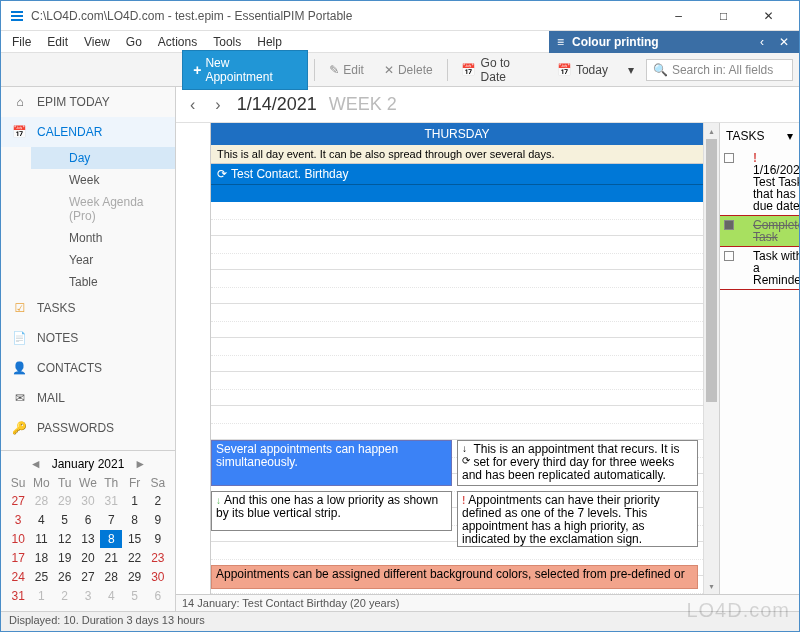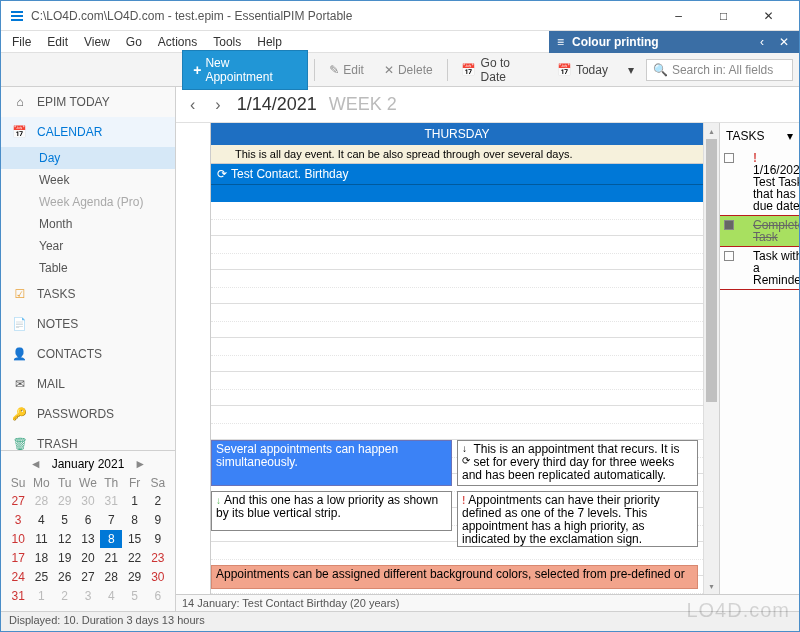--- a/index.html
+++ b/index.html
@@ -19,42 +19,42 @@
 .tool-btn { padding: 4px 8px; color: #888; display: flex; align-items: center; gap: 4px; font-size: 12px; }
 .tool-btn.en { color: #444; }
 .sep { width: 1px; height: 22px; background: #ccc; margin: 0 2px; }
 .search { margin-left: auto; border: 1px solid #ccc; padding: 3px 6px; display: flex; align-items: center; gap: 4px; width: 150px; color: #888; background: #fff; }
 .body { flex: 1; display: flex; overflow: hidden; }
 .sidebar { width: 175px; background: #f9f9f9; border-right: 1px solid #d0d0d0; display: flex; flex-direction: column; }
 .nav { flex: 1; overflow: hidden; }
 .nav-h { display: flex; align-items: center; gap: 8px; padding: 6px 10px; font-size: 13px; color: #555; font-weight: 500; }
 .nav-h.active { color: #0078d7; background: #eef5fc; }
 .nav-h .ico { width: 18px; height: 18px; display: flex; align-items: center; justify-content: center; }
-.nav-sub { padding: 4px 10px 4px 38px; font-size: 12px; color: #555; }
+.nav-sub { padding: 4px 10px 4px 38px; font-size: 12px; color: #555; margin-left: 30px; }
 .nav-sub.sel { background: #d6e8f7; color: #0078d7; }
 .nav-sub.dis { color: #aaa; }
 .mini-cal { border-top: 1px solid #d0d0d0; padding: 4px 6px 6px; }
 .mc-head { display: flex; align-items: center; justify-content: center; gap: 6px; font-size: 11px; padding: 2px 0 4px; }
 .mc-head .arr { color: #888; padding: 0 4px; }
 .mc-grid { display: grid; grid-template-columns: repeat(7, 1fr); gap: 1px; text-align: center; font-size: 10px; }
 .mc-grid .dh { color: #888; padding: 1px 0; }
 .mc-grid .dc { padding: 2px 0; color: #333; }
 .mc-grid .dc.other { color: #bbb; }
 .mc-grid .dc.sun { color: #c33; }
 .mc-grid .dc.today { background: #0078d7; color: #fff; }
 .main { flex: 1; display: flex; flex-direction: column; overflow: hidden; }
 .date-head { height: 36px; display: flex; align-items: center; padding: 0 10px; gap: 12px; border-bottom: 1px solid #e0e0e0; }
 .date-head .navbtn { font-size: 16px; color: #666; padding: 0 4px; }
 .date-head .dt { font-size: 18px; color: #333; }
 .date-head .wk { font-size: 18px; color: #bbb; }
 .cal-area { flex: 1; display: flex; overflow: hidden; }
 .time-col { width: 35px; border-right: 1px solid #ccc; }
 .day-col { flex: 1; display: flex; flex-direction: column; position: relative; }
 .day-header { background: #1e6fc2; color: #fff; text-align: center; padding: 4px 4px; font-size: 12px; font-weight: 500; }
-.allday { background: #f6f1dc; border-bottom: 1px solid #ccc; padding: 3px 24px; font-size: 11px; }
+.allday { background: #f6f1dc; border-bottom: 1px solid #ccc; padding: 3px 6px; font-size: 11px; }
 .allday2 { background: #0078d7; color: #fff; padding: 3px 6px; font-size: 11px; display: flex; align-items: center; gap: 4px; border-bottom: 1px solid #005a9e; }
 .time-grid { flex: 1; position: relative; overflow: hidden; }
 .hour-row { height: 34px; border-bottom: 1px solid #ddd; position: relative; }
 .hour-row .h30 { position: absolute; top: 17px; left: 0; right: 0; border-top: 1px dotted #e5e5e5; }
 .allday-slot { background: #0078d7; height: 17px; }
 .appt { position: absolute; border: 1px solid #888; padding: 2px 4px; font-size: 10px; line-height: 12px; overflow: hidden; background: #fff; }
 .appt.purple { background: #3b82f6; color: #fff; border-color: #6a72b8; }
 .appt.red-pri::before { content: "!"; color: #d9534f; font-weight: bold; margin-right: 3px; }
 .appt.low-pri::before { content: "↓"; color: #5cb85c; margin-right: 3px; }
 .appt.salmon { background: #f2a48c; border-color: #d88870; }

